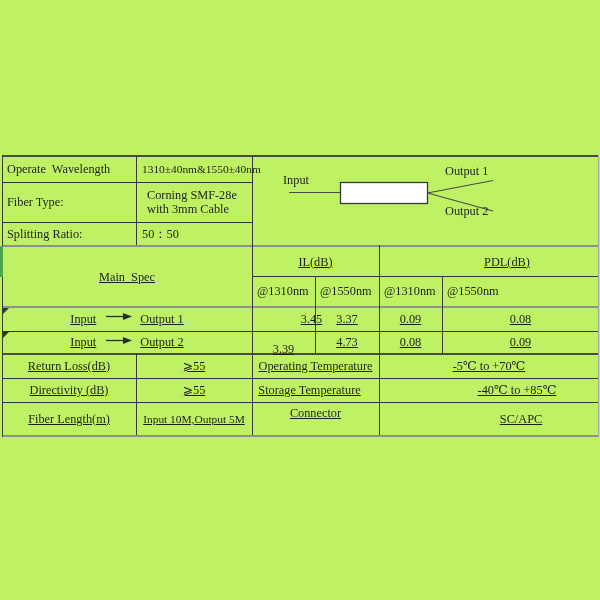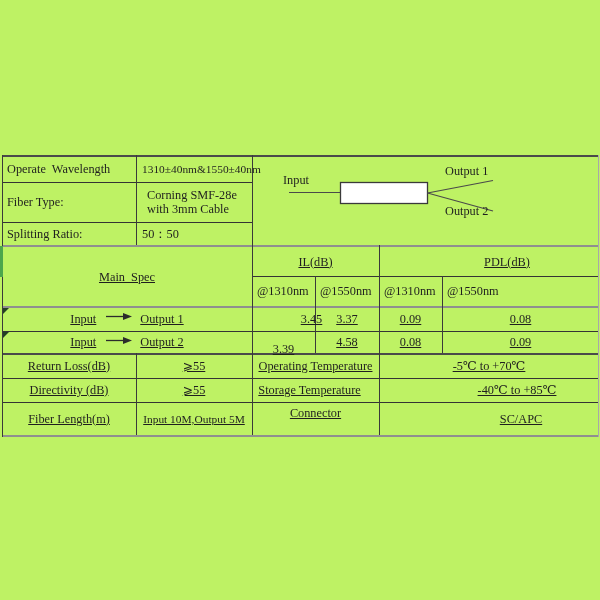--- a/index.html
+++ b/index.html
@@ -94,21 +94,21 @@
 
   <div class="cell c-center" style="left:2px;top:331px;width:250px;height:22px;">
     <span>Input</span>
     <svg class="arrow-svg" width="27" height="9" viewBox="0 0 27 9">
       <line x1="0" y1="4.5" x2="18" y2="4.5" stroke="#2c2c2c" stroke-width="1.3"></line>
       <polygon points="17,1 26,4.5 17,8" fill="#2c2c2c"></polygon>
     </svg>
     <span>Output 2</span>
   </div>
   <div class="cell c-center" style="left:252px;top:331px;width:63px;height:35px;">3.39</div>
-  <div class="cell c-center" style="left:315px;top:331px;width:64px;height:22px;">4.58</div>
+  <div class="cell c-center" style="left:315px;top:331px;width:64px;height:22px;">4.73</div>
   <div class="cell c-center" style="left:379px;top:331px;width:63px;height:22px;">0.08</div>
   <div class="cell c-center" style="left:442px;top:331px;width:157px;height:22px;">0.09</div>
 
   <div class="cell c-center" style="left:2px;top:353px;width:134px;height:25px;">Return Loss(dB)</div>
   <div class="cell c-center" style="left:136px;top:353px;width:116px;height:25px;">⩾55</div>
   <div class="cell c-center" style="left:252px;top:353px;width:127px;height:25px;">Operating Temperature</div>
   <div class="cell c-center" style="left:379px;top:353px;width:220px;height:25px;">-5℃ to +70℃</div>
 
   <div class="cell c-center" style="left:2px;top:378px;width:134px;height:24px;">Directivity (dB)</div>
   <div class="cell c-center" style="left:136px;top:378px;width:116px;height:24px;">⩾55</div>

